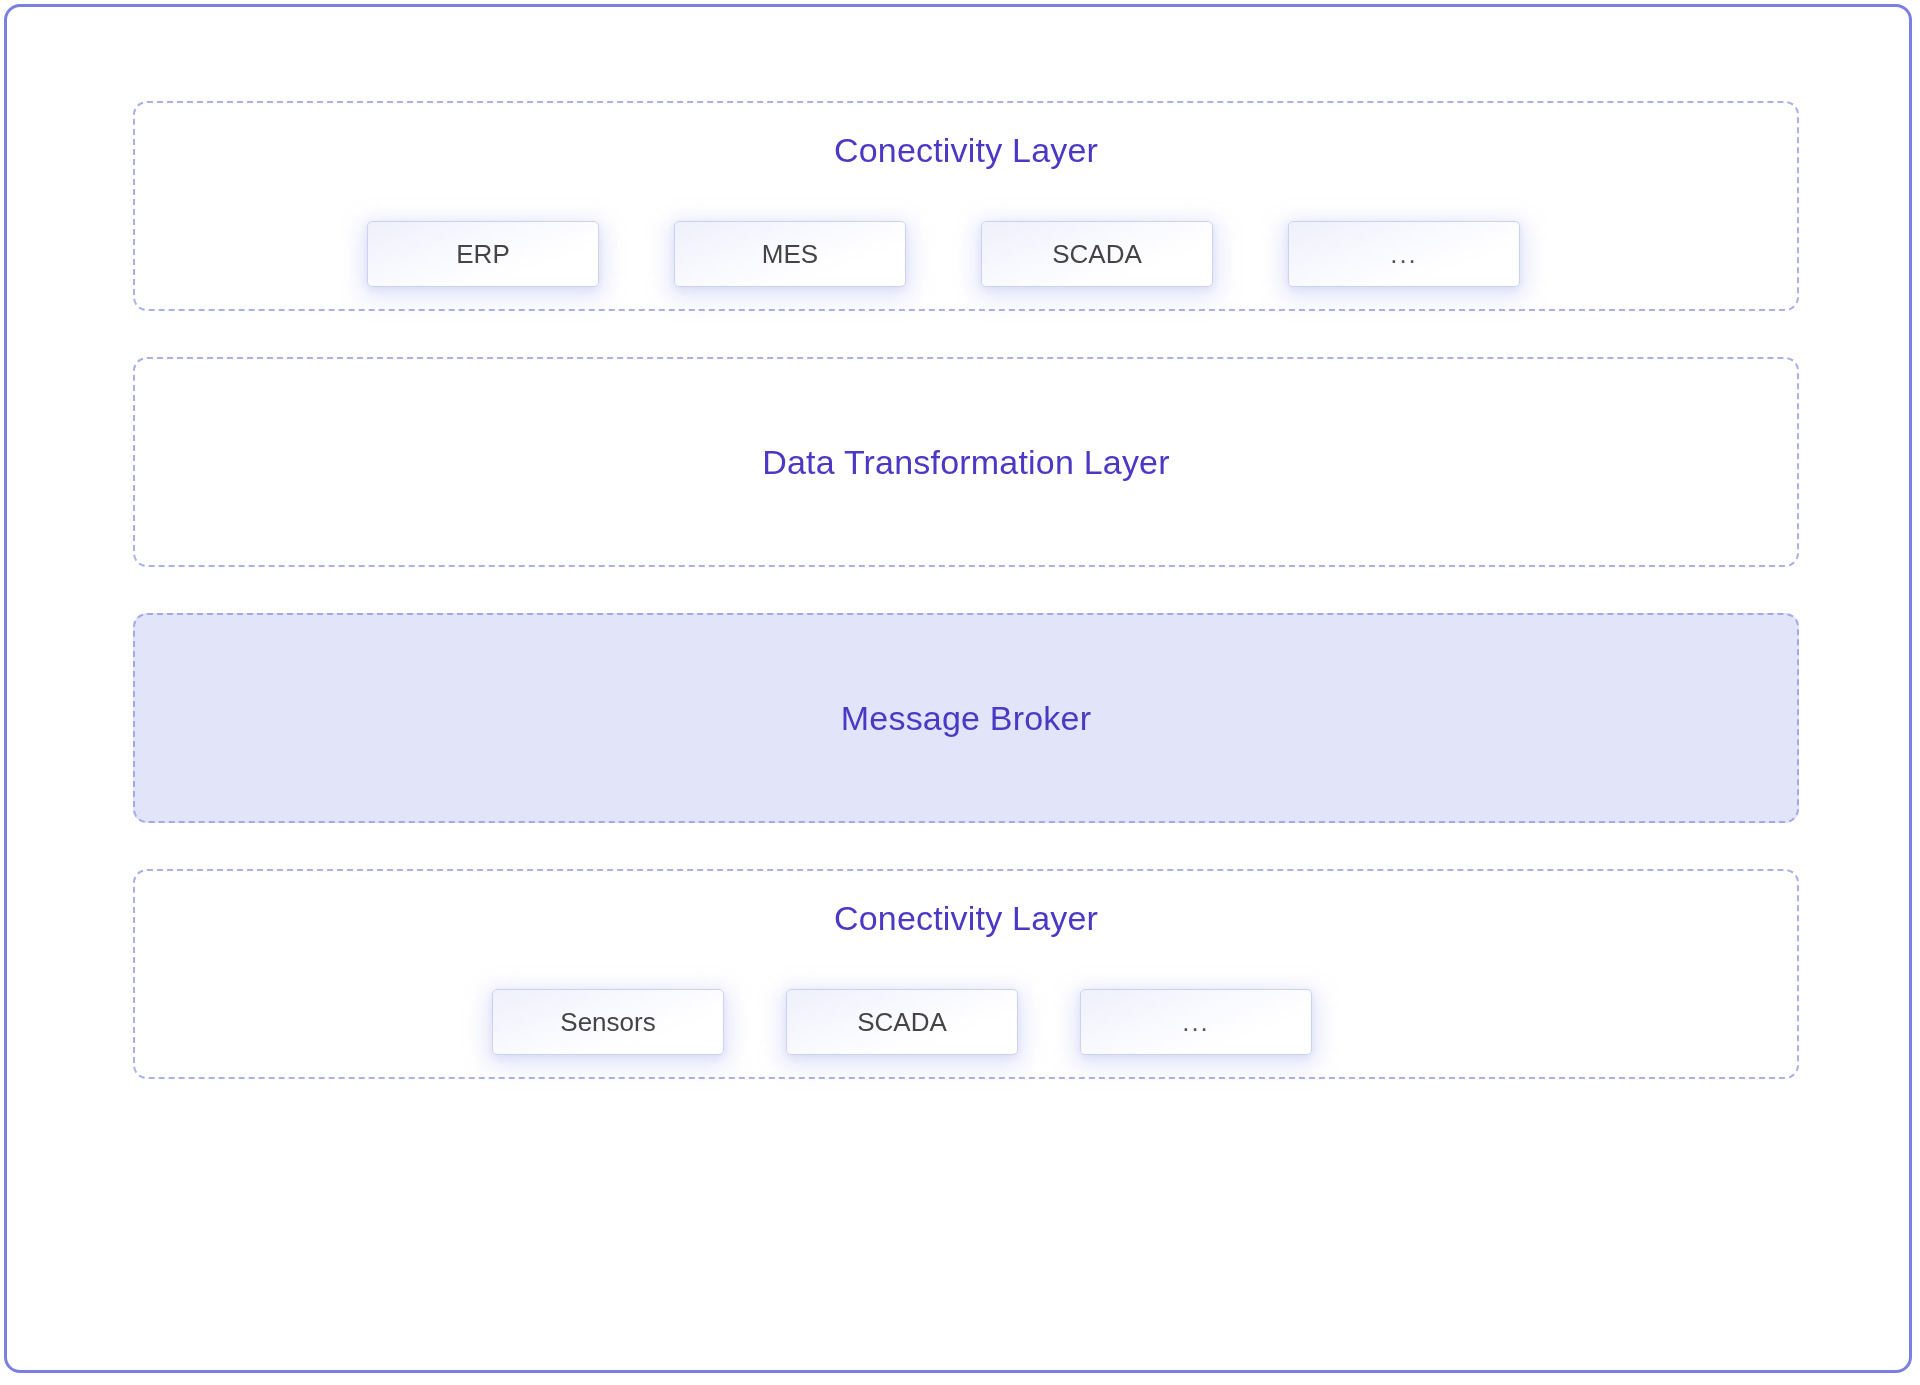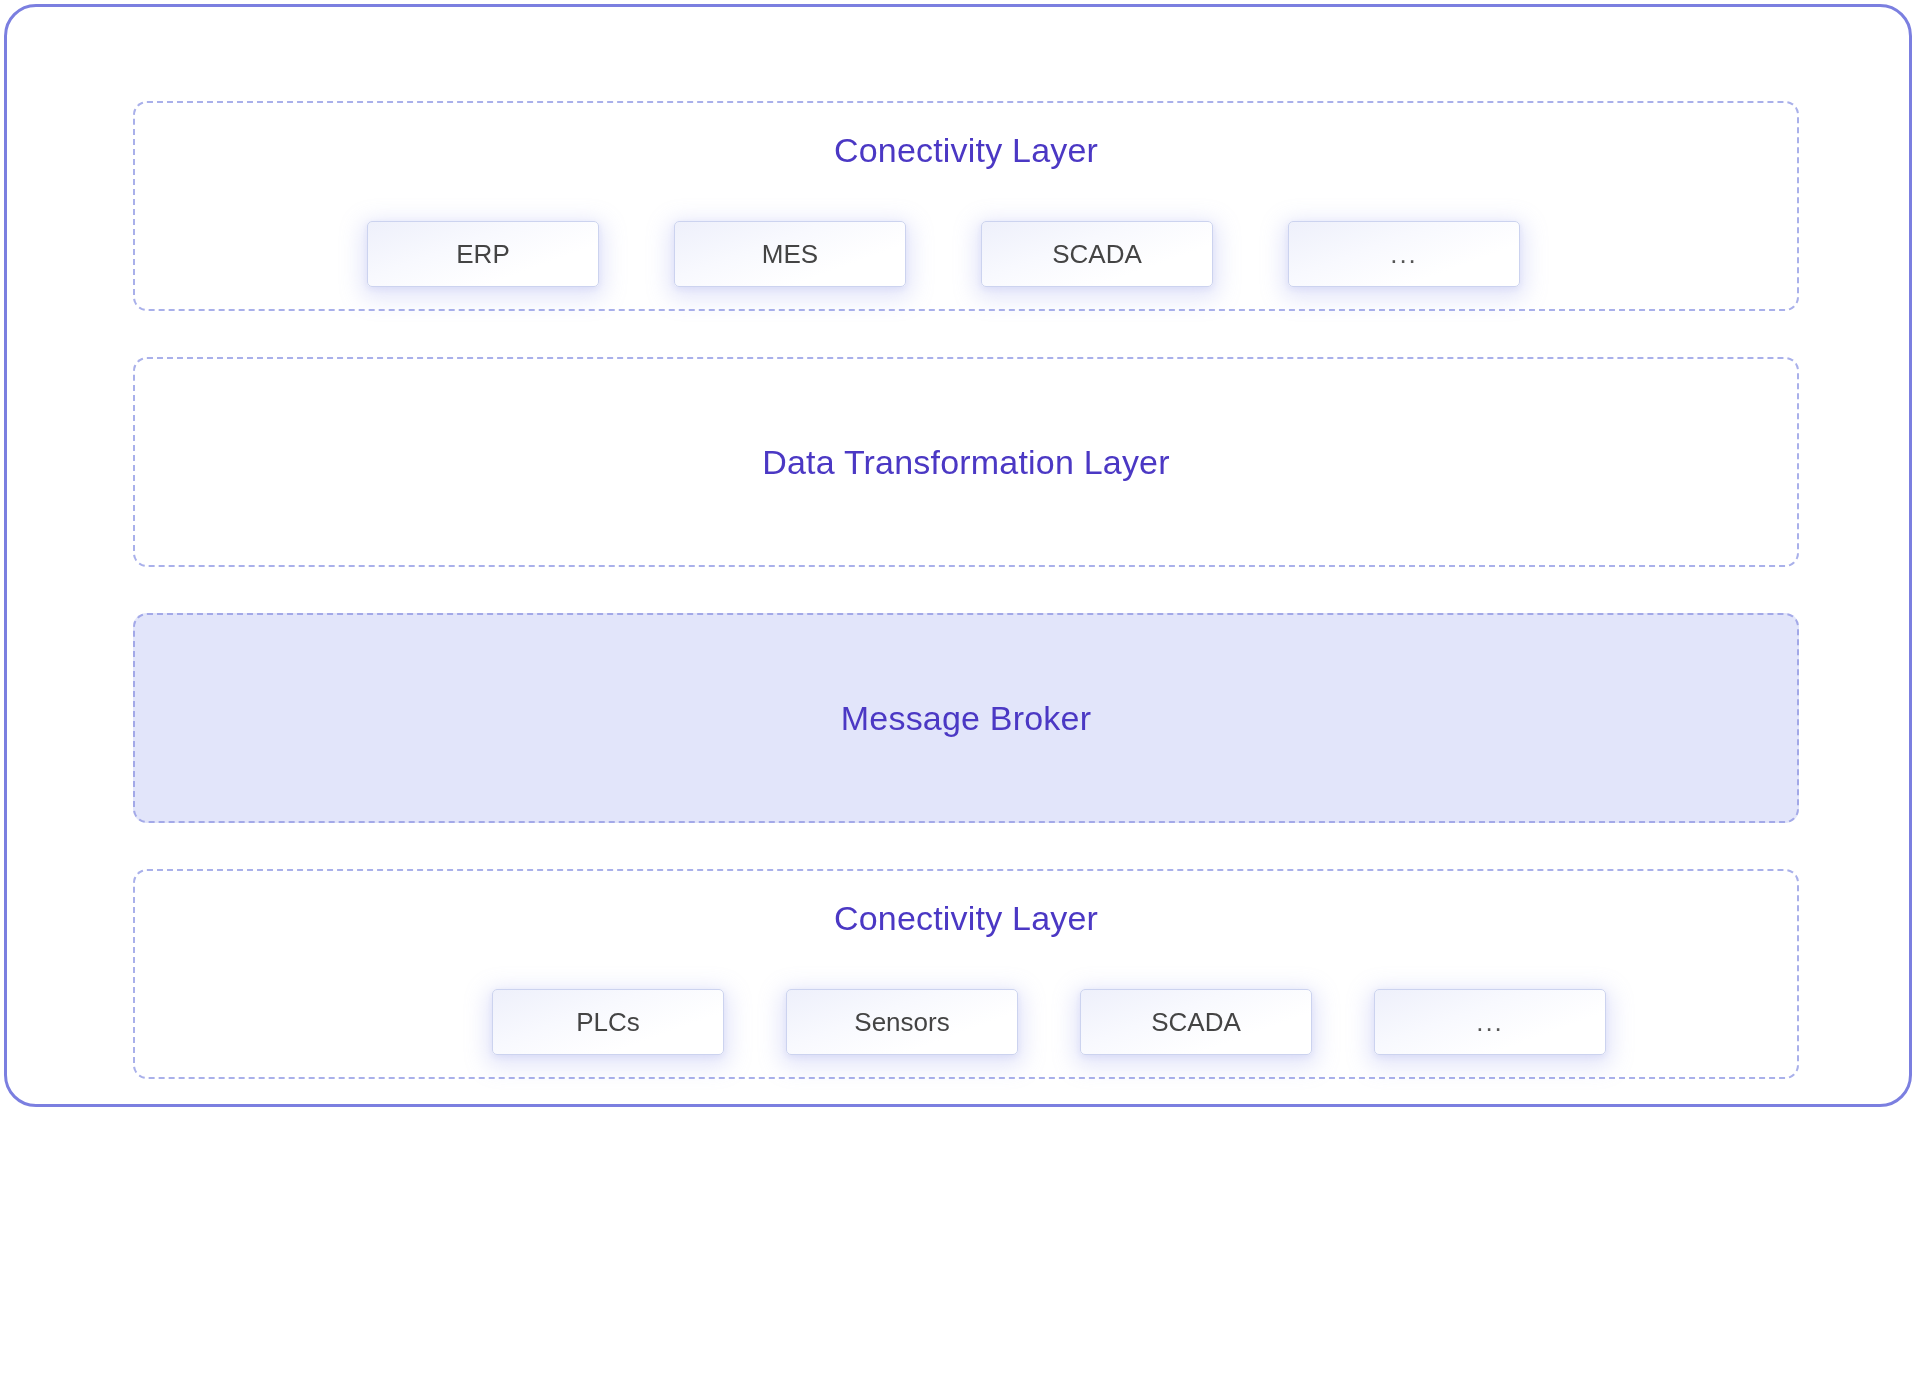--- a/index.html
+++ b/index.html
@@ -13,24 +13,24 @@
     font-family: "Liberation Sans", sans-serif;
     overflow: hidden;
   }
 
   
   #diagram-frame {
     position: absolute;
     left: 4px;
     top: 4px;
     width: 1908px;
-    height: 1103px;
+    height: 1369px;
     box-sizing: border-box;
     border: 3px solid #7b7fe0;
-    border-radius: 32px;
+    border-radius: 16px;
     background: #ffffff;
   }
 
   
   .layer {
     position: absolute;
     box-sizing: border-box;
     border: 2px dashed #a9b0ea;
     border-radius: 14px;
     background: transparent;
@@ -137,23 +137,20 @@
   </div>
 
   <div class="layer filled" id="layer-message-broker">
     <div class="layer-title centered">Message Broker</div>
   </div>
 
   <div class="layer" id="layer-connectivity-bottom">
     <div class="layer-title" id="title-connectivity-bottom">Conectivity Layer</div>
     <div class="node-row" id="node-row-bottom">
       <div class="node">
-        <span>PLCs</span>
-      </div>
-      <div class="node">
         <span>Sensors</span>
       </div>
       <div class="node">
         <span>SCADA</span>
       </div>
       <div class="node ellipsis">
         <span>...</span>
       </div>
     </div>
   </div>

